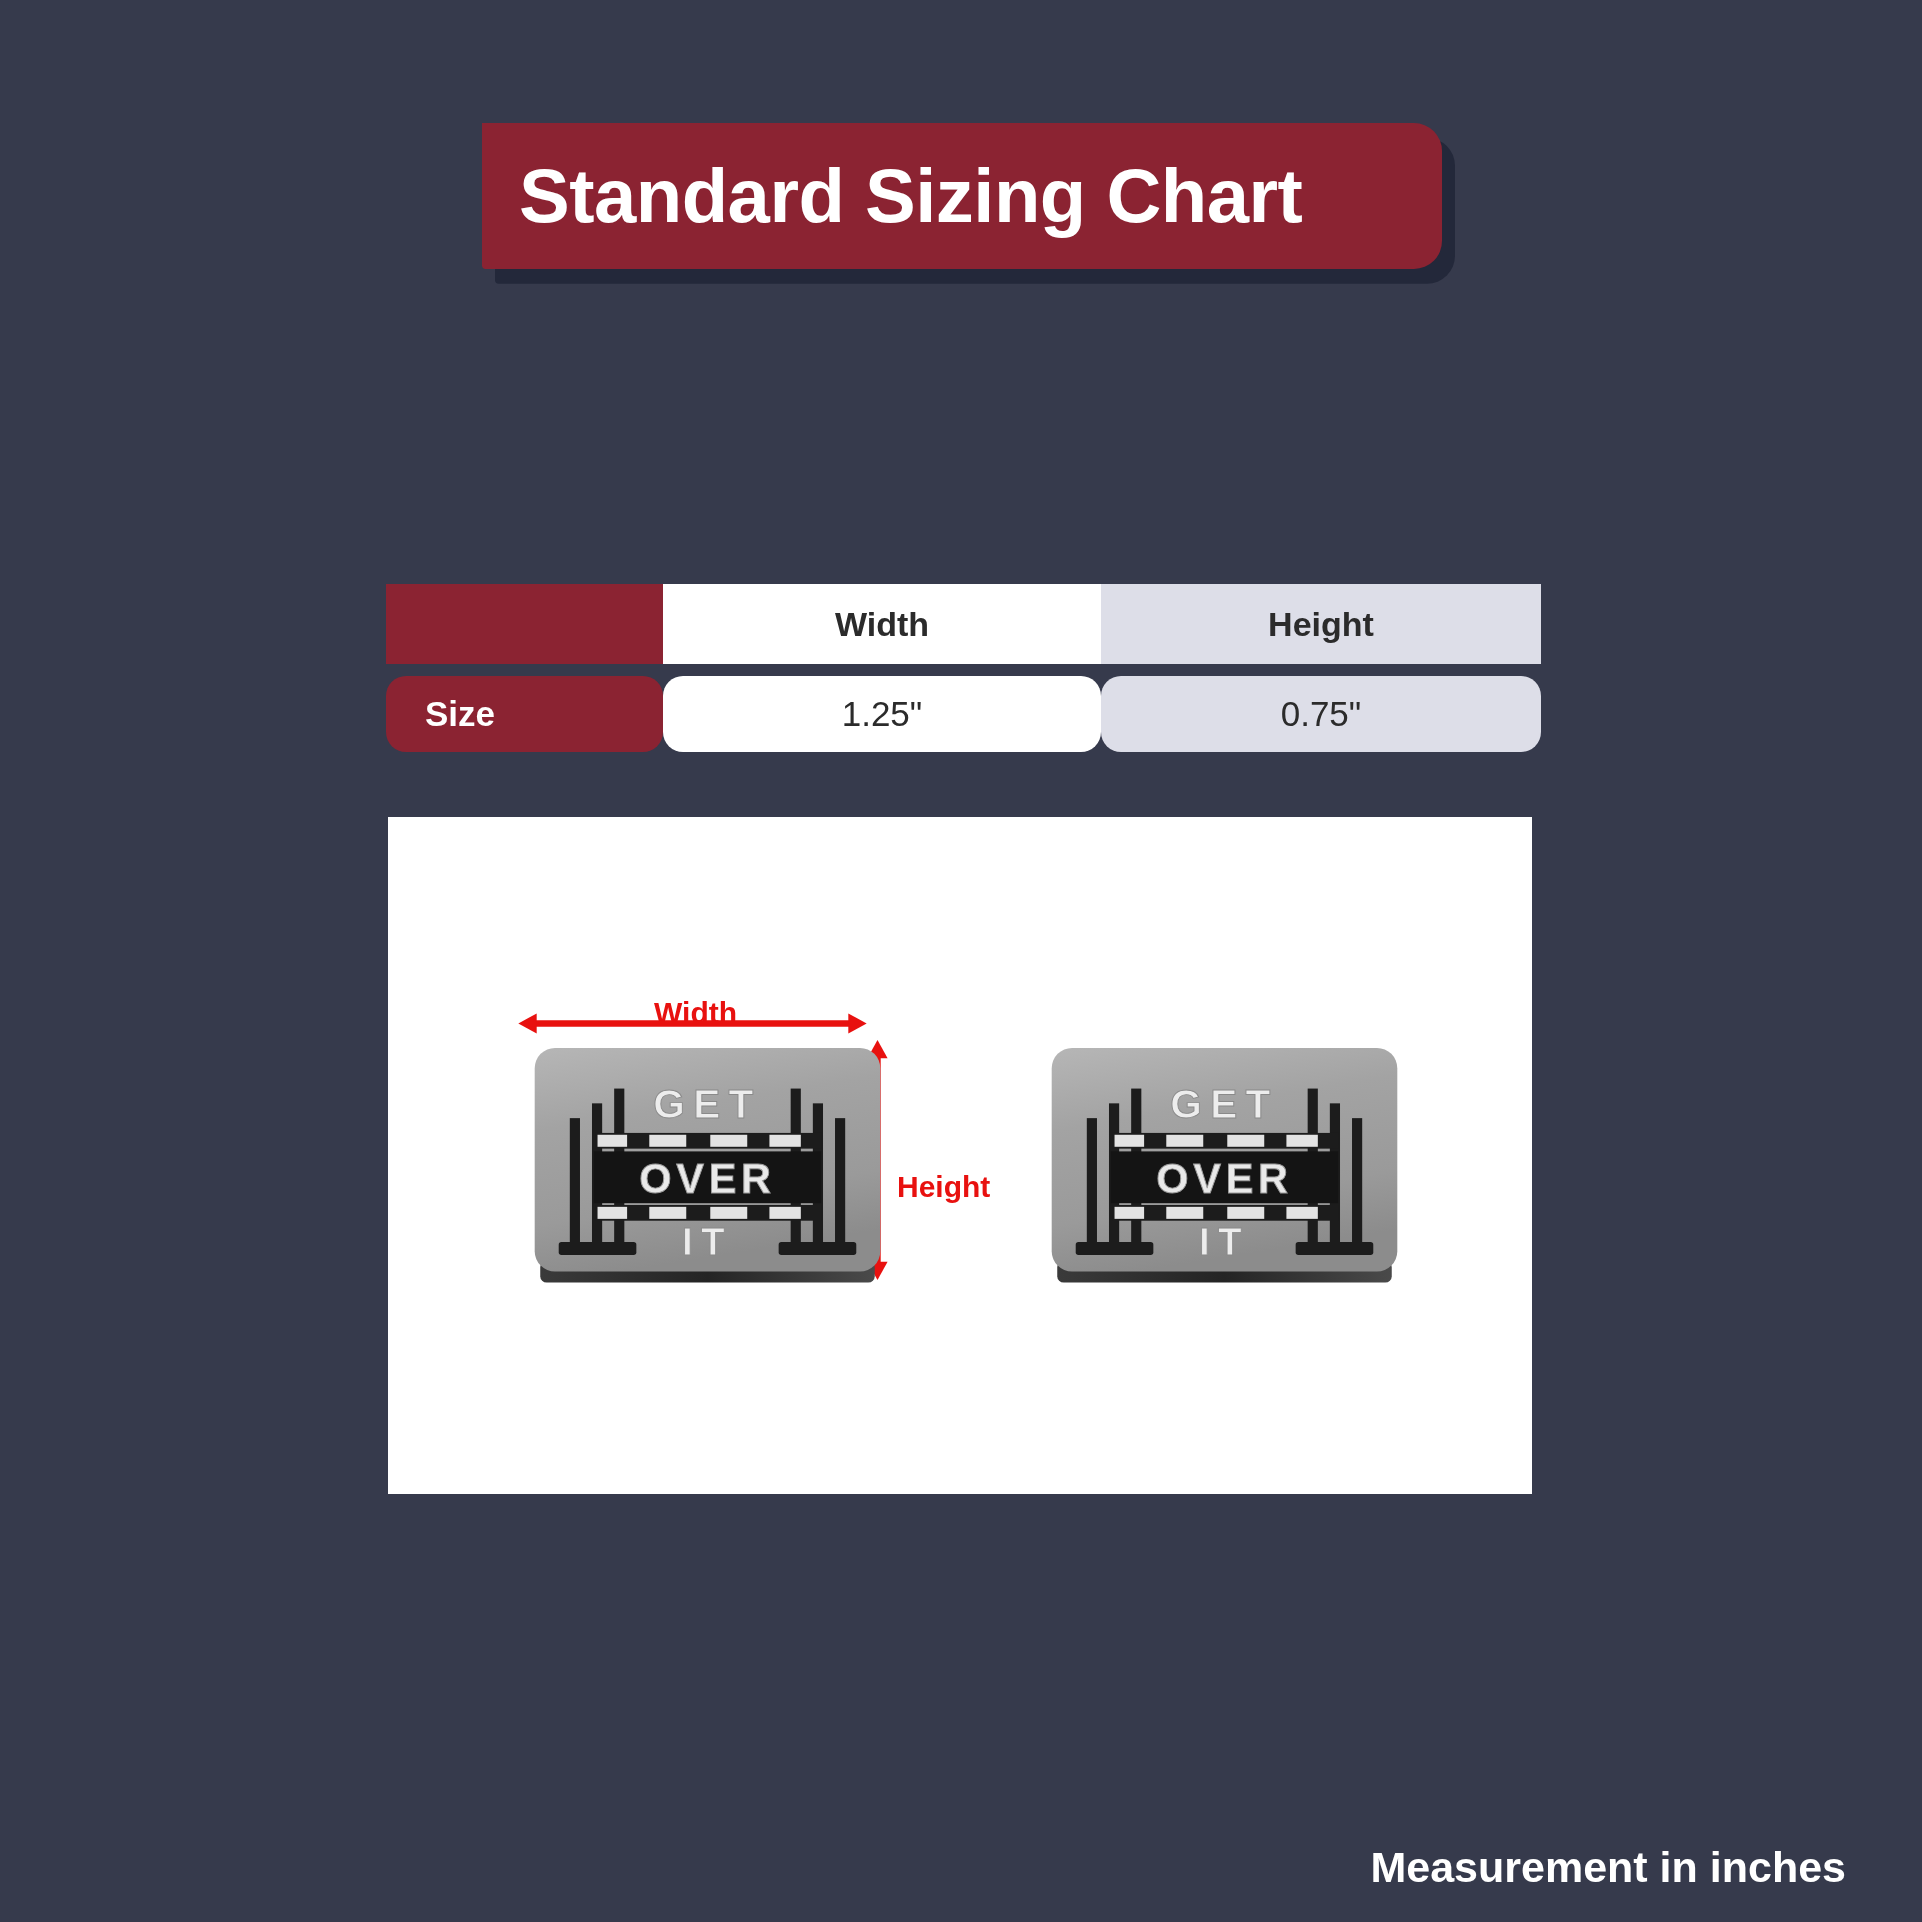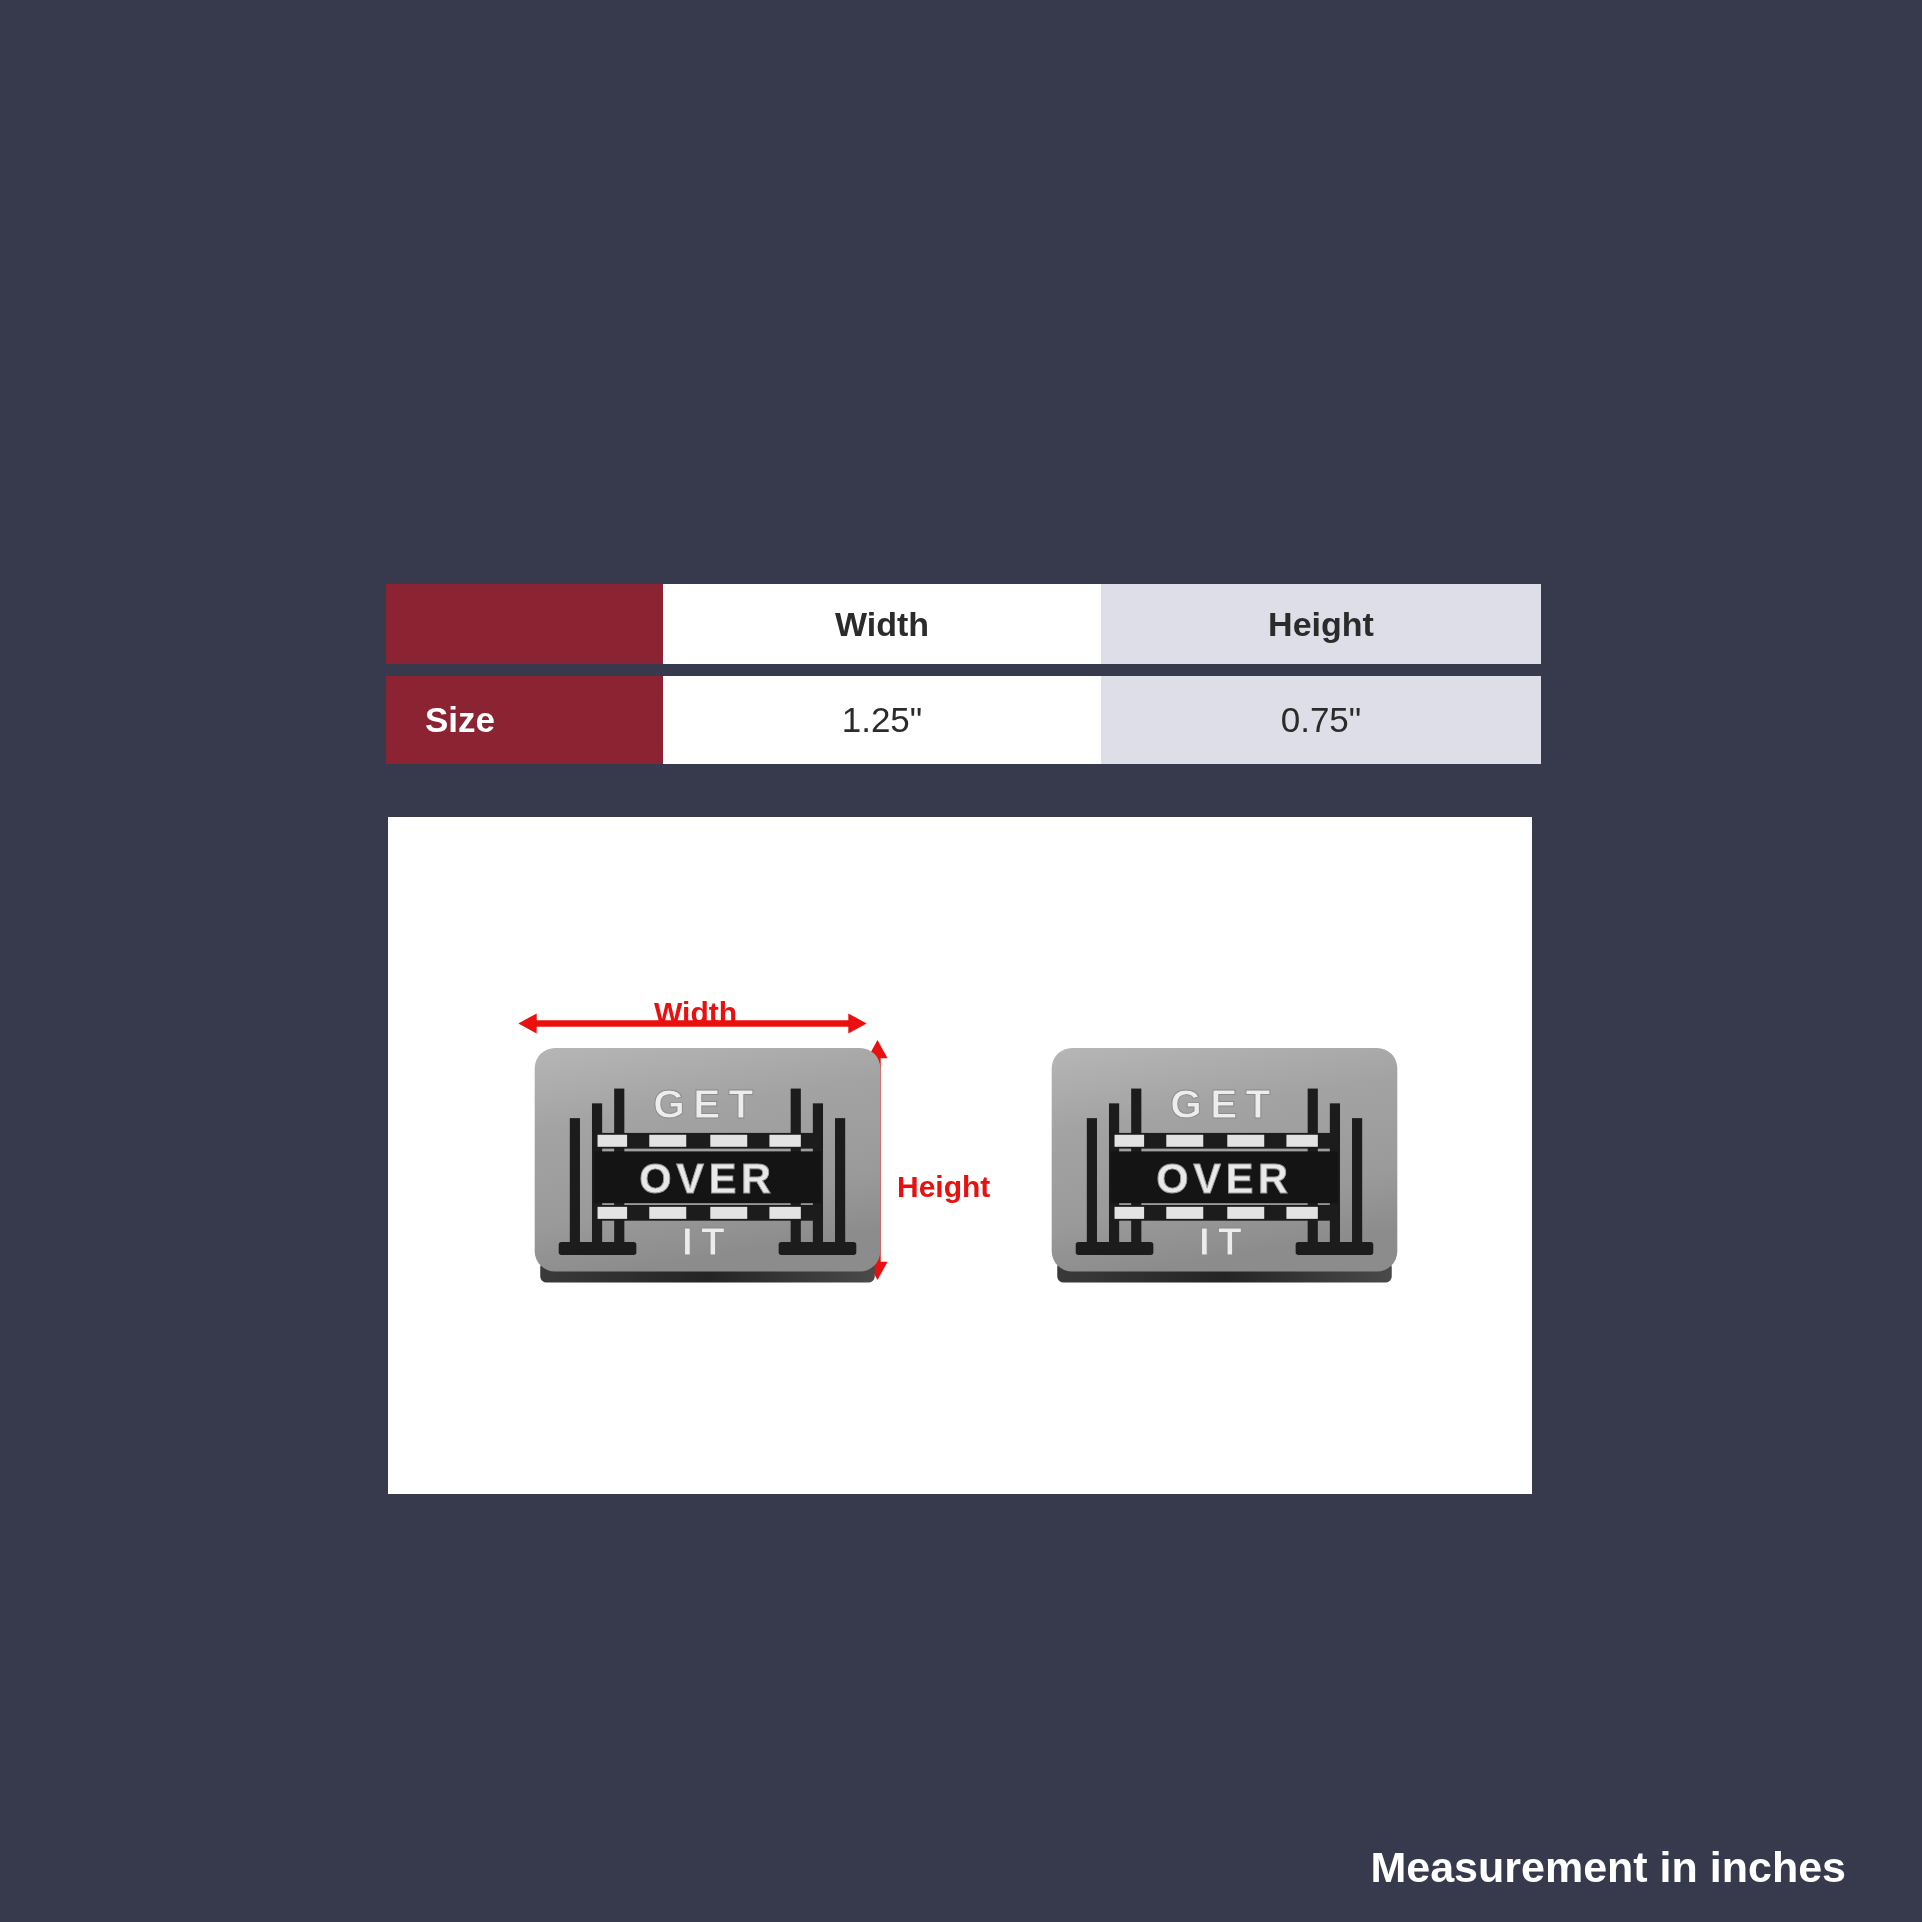--- a/index.html
+++ b/index.html
@@ -81,23 +81,24 @@
     background: #dddee8;
     color: #2b2b2b;
     justify-content: center;
   }
   .head-row .cell {
     height: 80px;
     font-size: 34px;
     font-weight: bold;
   }
   .data-row .cell {
-    height: 88px;
+    height: 76px;
     font-size: 35px;
     font-weight: normal;
+    border-radius: 20px;
   }
   .data-row .c-label {
     font-weight: bold;
   }
 
   
   #image-panel {
     position: absolute;
     left: 388px;
     top: 817px;
@@ -148,20 +149,23 @@
     font-size: 43px;
     font-weight: bold;
     white-space: nowrap;
   }
 </style>
 </head>
 <body>
 
 <div id="page">
 
+  <div id="title-banner">
+    <span id="title-text">Standard Sizing Chart</span>
+  </div>
 
   <div id="size-table">
 
     <div class="t-row head-row">
       <div class="cell c-label"></div>
       <div class="cell c-width">Width</div>
       <div class="cell c-height">Height</div>
     </div>
 
     <div class="t-gap"></div>

